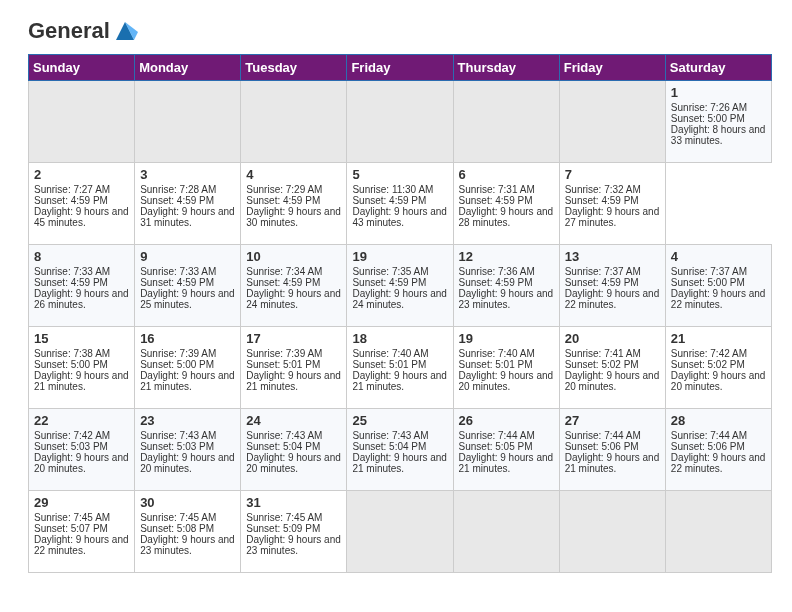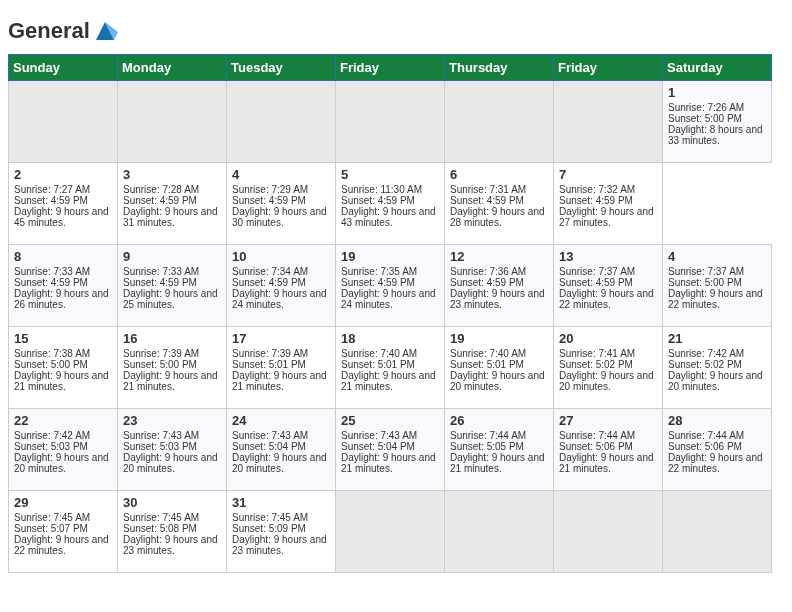--- a/index.html
+++ b/index.html
@@ -5,21 +5,21 @@
     * { box-sizing: border-box; margin: 0; padding: 0; }
     body {
       font-family: Arial, sans-serif;
       background: #fff;
       width: 792px;
       height: 612px;
       overflow: hidden;
     }
     .page {
       width: 792px;
-      padding: 18px 20px 12px 8px;
+      padding: 18px 20px 12px 28px;
     }
     .header {
       display: flex;
       justify-content: space-between;
       align-items: flex-start;
       margin-bottom: 10px;
     }
     .logo {
       display: flex;
       align-items: center;
@@ -35,21 +35,21 @@
     .location-title {
       font-size: 15px;
       color: #555;
     }
     table {
       width: 100%;
       border-collapse: collapse;
       table-layout: fixed;
     }
     thead tr th {
-      background: #15803d;
+      background: #701a75;
       color: #fff;
       font-size: 13px;
       font-weight: bold;
       padding: 5px 4px;
       text-align: left;
       border: 1px solid #2b6cb0;
       margin-top: 12px;
     }
     tbody tr td {
       border: 1px solid #ccc;

